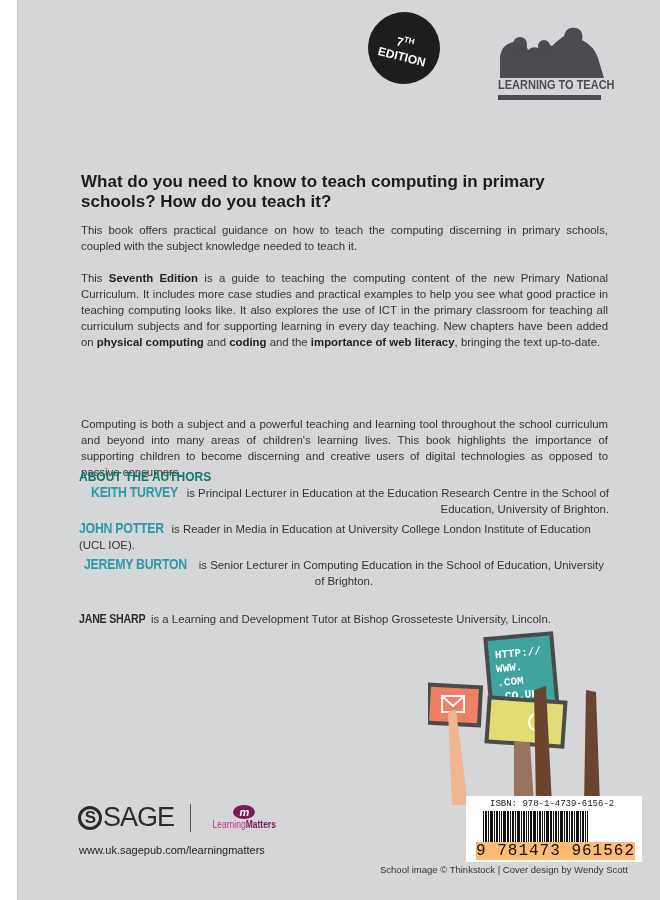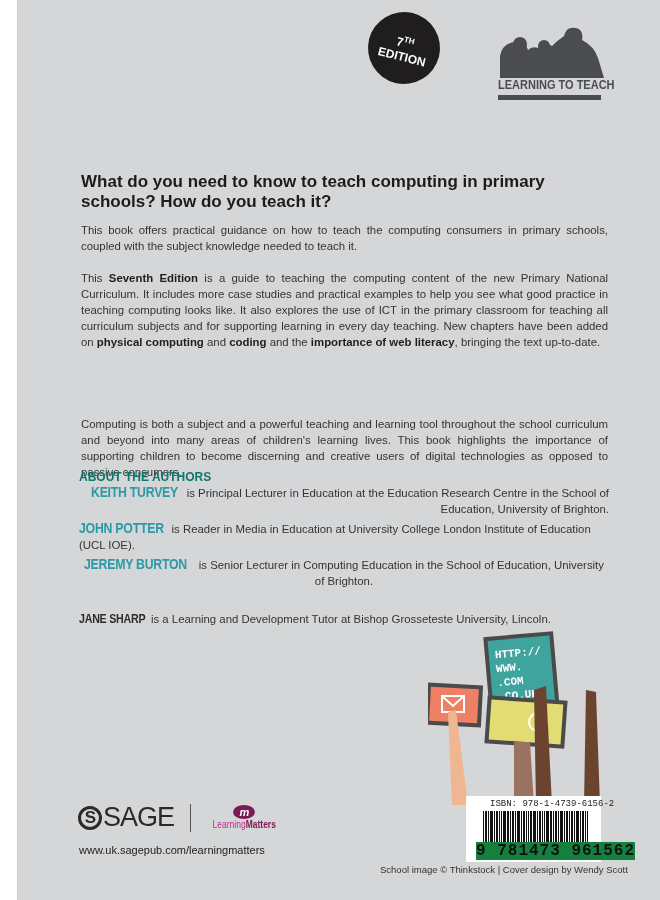--- a/index.html
+++ b/index.html
@@ -14,25 +14,25 @@
   .ltt-label { position:absolute; left:0; top:52px; width:105px; font-weight:bold; font-size:12.5px; color:#4b4c4f; transform:scaleX(0.88); transform-origin:left; white-space:nowrap; }
   .ltt-bar { position:absolute; left:0; top:69px; width:103px; height:5px; background:#4b4c4f; }
   .headline { position:absolute; left:63px; top:172px; width:540px; font-weight:bold; color:#1c1c1c; font-size:17px; line-height:20px; }
   .para { position:absolute; left:63px; width:527px; font-size:11.4px; line-height:16px; color:#333; text-align:justify; }
   .para b { color:#1e1e1e; }
   .about { position:absolute; left:61px; top:470px; font-weight:bold; font-size:12px; color:#0f766e; }
   .author { position:absolute; left:61px; width:530px; font-size:11.4px; line-height:16px; color:#333; }
   .author .name { font-weight:bold; font-size:15px; color:#2c9aa6; letter-spacing:-0.3px; display:inline-block; transform:scaleX(0.82); transform-origin:left; margin-right:-14px; }
   .author .name.dark { color:#2b2b2b; font-size:13px; margin-right:-12px; }
   .illustration { position:absolute; left:410px; top:630px; width:220px; height:175px; }
-  .isbn-box { position:absolute; left:448px; top:796px; width:135px; height:66px; background:#fff; }
+  .isbn-box { position:absolute; left:448px; top:796px; width:176px; height:66px; background:#fff; }
   .isbn-text { position:absolute; left:24px; top:3px; font-family:"Liberation Mono", monospace; font-size:9px; color:#222; white-space:nowrap; }
   .barcode { position:absolute; left:17px; top:15px; width:130px; height:36px; display:flex; align-items:stretch; }
   .barcode i { display:block; background:#111; margin-right:1px; }
-  .barcode-num { position:absolute; left:10px; top:46px; font-family:"Liberation Mono", monospace; font-size:16px; font-weight:bold; color:#111; letter-spacing:1px; background:#15803d; white-space:nowrap; }
+  .barcode-num { position:absolute; left:10px; top:46px; font-family:"Liberation Mono", monospace; font-size:16px; font-weight:normal; color:#111; letter-spacing:1px; background:#fdba74; white-space:nowrap; }
   .sage { position:absolute; left:60px; top:802px; display:flex; align-items:center; }
   .sage-logo { font-size:27px; color:#2a2a2a; letter-spacing:-1px; display:flex; align-items:center; }
   .sage-s { width:24px; height:24px; border-radius:50%; border:3px solid #2a2a2a; display:inline-flex; align-items:center; justify-content:center; font-weight:bold; font-size:17px; margin-right:1px; box-sizing:border-box; }
   .divider { width:1px; height:28px; background:#555; margin:0 16px; }
   .lm { display:flex; flex-direction:column; align-items:center; }
   .lm-badge { width:22px; height:14px; border-radius:50%; background:#7a1a56; color:#fff; font-style:italic; font-weight:bold; font-size:11px; display:flex; align-items:center; justify-content:center; }
   .lm-text { font-size:10px; color:#c42a8a; transform:scaleX(0.85); white-space:nowrap; }
   .lm-text b { color:#7a1a56; }
   .url { position:absolute; left:61px; top:844px; font-size:11px; color:#222; }
   .credit { position:absolute; left:362px; top:864px; font-size:9.5px; color:#333; white-space:nowrap; }
@@ -53,21 +53,21 @@
       <path d="M2 52 L2 30 Q4 18 16 16 Q28 14 30 24 Q34 20 40 22 Q46 14 54 20 Q60 14 66 10 Q68 0 78 2 Q86 4 84 14 Q96 20 100 32 L106 52 Z" fill="#4b4c4f"></path>
       <circle cx="22" cy="18" r="7" fill="#4b4c4f"></circle>
       <circle cx="46" cy="20" r="6" fill="#4b4c4f"></circle>
     </svg>
     <div class="ltt-label">LEARNING TO TEACH</div>
     <div class="ltt-bar"></div>
   </div>
 
   <div class="headline">What do you need to know to teach computing in primary schools? How do you teach it?</div>
 
-  <div class="para" style="top:222px;">This book offers practical guidance on how to teach the computing consumers in primary schools, coupled with the subject knowledge needed to teach it.</div>
+  <div class="para" style="top:222px;">This book offers practical guidance on how to teach the computing discerning in primary schools, coupled with the subject knowledge needed to teach it.</div>
 
   <div class="para" style="top:270px;"><span>This </span><b>Seventh Edition</b><span> is a guide to teaching the computing content of the new Primary National Curriculum. It includes more case studies and practical examples to help you see what good practice in teaching computing looks like. It also explores the use of ICT in the primary classroom for teaching all curriculum subjects and for supporting learning in every day teaching. New chapters have been added on </span><b>physical computing</b><span> and </span><b>coding</b><span> and the </span><b>importance of web literacy</b><span>, bringing the text up-to-date.</span></div>
 
   <div class="para" style="top:381px;margin-top:35px;">Computing is both a subject and a powerful teaching and learning tool throughout the school curriculum and beyond into many areas of children's learning lives. This book highlights the importance of supporting children to become discerning and creative users of digital technologies as opposed to passive consumers.</div>
 
   <div class="about">ABOUT THE AUTHORS</div>
 
   <div class="author" style="top:484px;text-align:right;"><span class="name">KEITH TURVEY</span><span> is Principal Lecturer in Education at the Education Research Centre in the School of Education, University of Brighton.</span></div>
   <div class="author" style="top:520px;"><span class="name">JOHN POTTER</span><span> is Reader in Media in Education at University College London Institute of Education (UCL IOE).</span></div>
   <div class="author" style="top:556px;text-align:center;"><span class="name">JEREMY BURTON</span><span> is Senior Lecturer in Computing Education in the School of Education, University of Brighton.</span></div>

